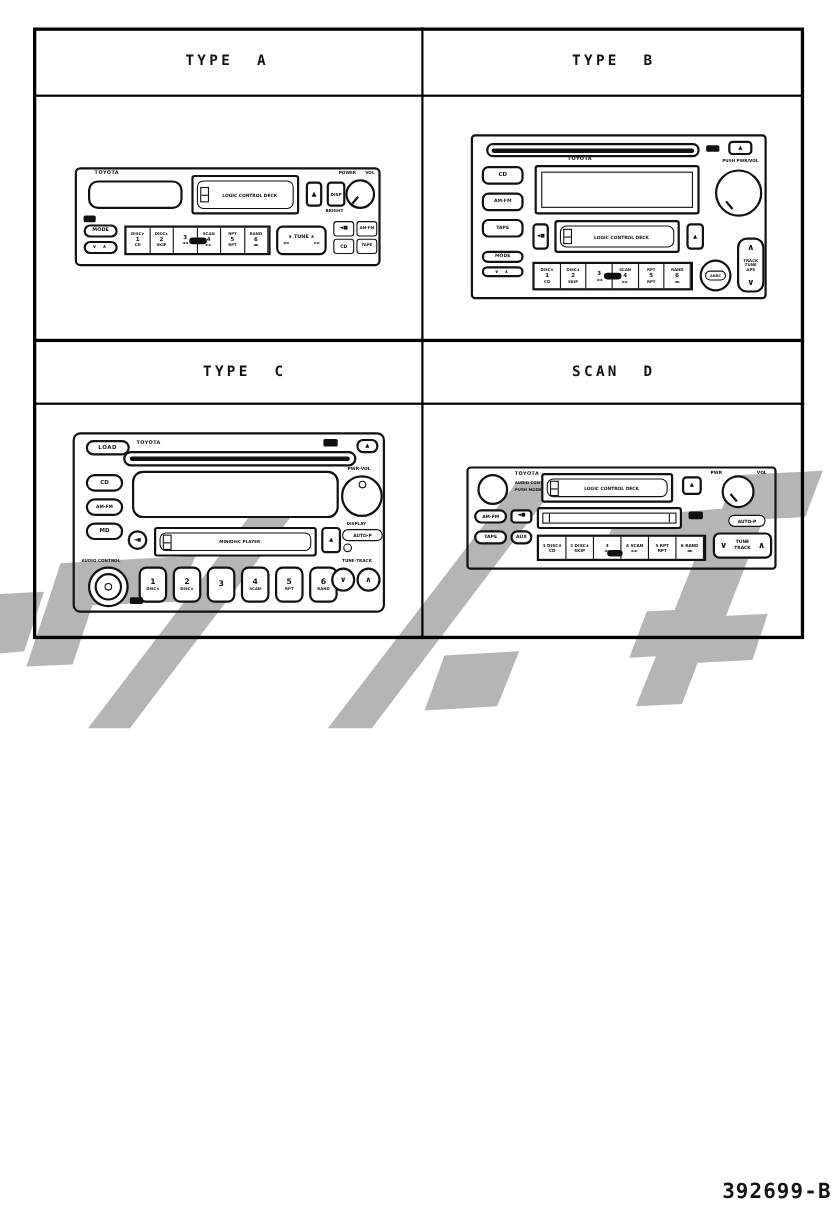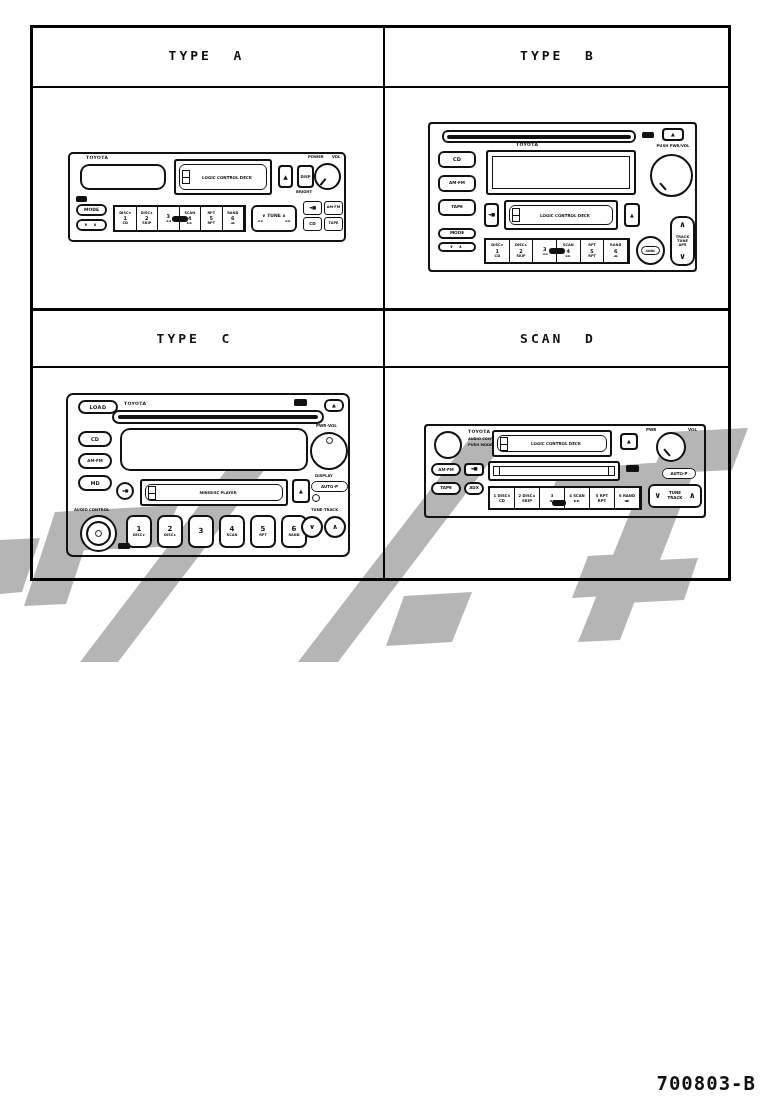--- a/index.html
+++ b/index.html
@@ -59,21 +59,21 @@
   </svg>
 
   <div style="position:absolute;left:30px;top:25px;width:701px;height:556px;border:3px solid #000;z-index:2"></div>
   <div class="line" style="left:383px;top:25px;width:2px;height:556px"></div>
   <div class="line" style="left:30px;top:86px;width:701px;height:2px"></div>
   <div class="line" style="left:30px;top:308px;width:701px;height:3px"></div>
   <div class="line" style="left:30px;top:366px;width:701px;height:2px"></div>
 
   <div class="hdr" style="left:385px;top:25px;width:346px;height:61px">TYPE  B</div>
   <div class="hdr" style="left:30px;top:25px;width:353px;height:61px">TYPE  A</div>
-  <div class="hdr" style="left:18px;top:311px;width:353px;height:55px">TYPE  C</div>
+  <div class="hdr" style="left:46px;top:311px;width:353px;height:55px">TYPE  C</div>
   <div class="hdr" style="left:385px;top:311px;width:346px;height:55px">SCAN  D</div>
 
   <div class="radio" style="left:68px;top:152px;width:278px;height:90px">
     <span class="lbl t45" style="left:16px;top:2px;letter-spacing:.4px">TOYOTA</span>
     <div class="panel" style="left:10px;top:10px;width:86px;height:26px;border-radius:9px"></div>
     <div class="panel" style="left:104px;top:5px;width:98px;height:36px;border-radius:3px">
       <div class="deck-in">
         <div class="dhead"></div>
         <span class="t4" style="font-weight:700;padding-left:8px">LOGIC CONTROL DECK</span>
       </div>
@@ -324,15 +324,15 @@
           <span class="t38">RPT</span>
         </div>
       <div class="seg">
           <span class="t38">6 RAND</span>
           <span class="t38">◄►</span>
         </div>
       <div class="pill" style="left:calc(46% - 7px);top:calc(58%);width:14px;height:6px"></div>
     </div>
   </div>
 
-  <span class="partno" style="left:640px;top:1072px;width:116px;text-align:right">700803-B</span>
+  <span class="partno" style="left:640px;top:1072px;width:116px;text-align:right">392699-B</span>
 
 </div>
 
 </body></html>

